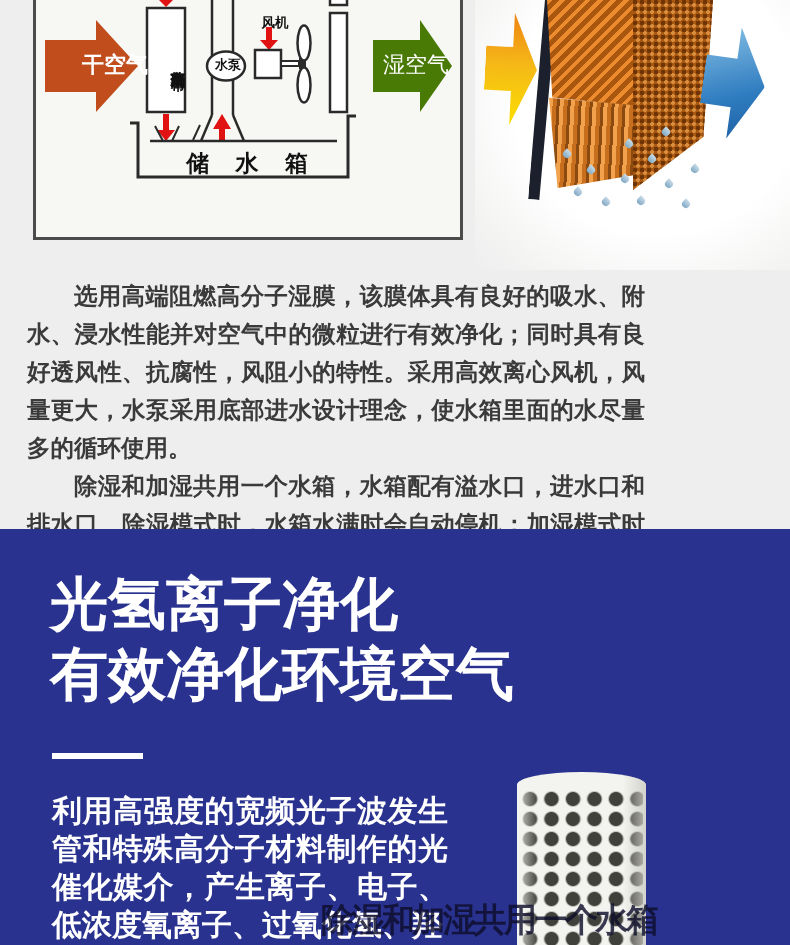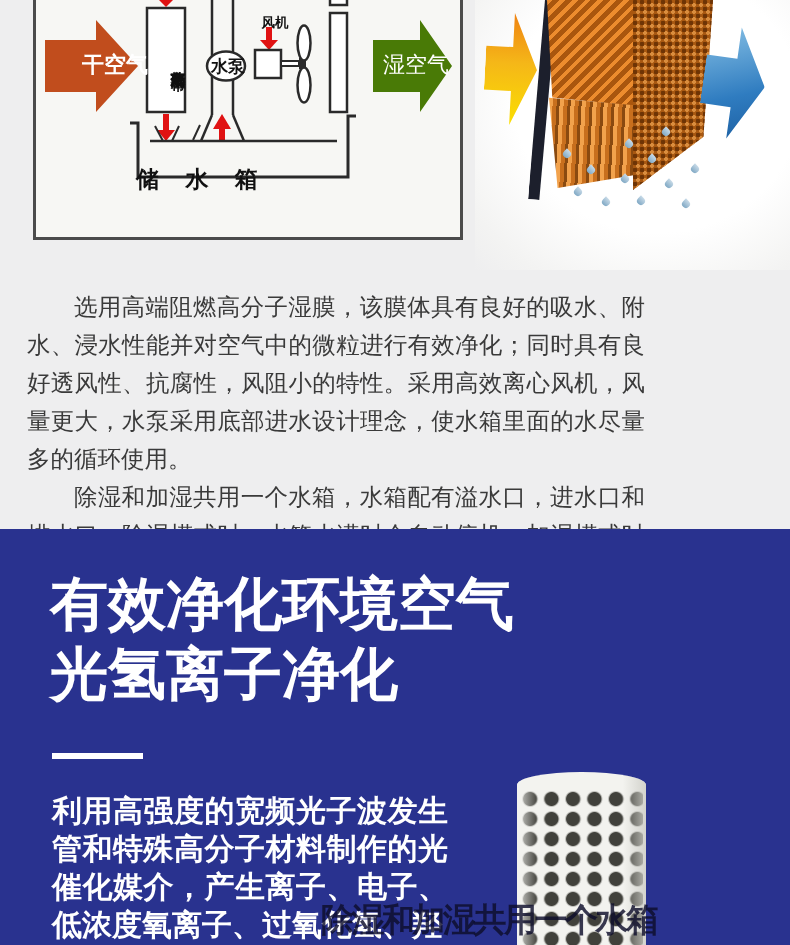--- a/index.html
+++ b/index.html
@@ -39,27 +39,27 @@
 
   
   .diagram-panel{position:absolute;left:33px;top:0;width:430px;height:240px;box-sizing:border-box;
     border:3px solid #4b4b4b;border-top:none;background:#f7f7f4;}
   .diagram-panel svg{position:absolute;left:0;top:0;}
   .dlabel{position:absolute;color:#111;line-height:1.1;}
   .lab-dry{left:20px;top:53px;width:92px;text-align:right;color:#fff;font-size:22px;font-weight:bold;}
   .lab-wet{left:342px;top:53px;width:76px;text-align:center;color:#fff;font-size:22px;font-weight:normal;}
   .lab-curtain{left:114px;top:13px;width:36px;height:96px;writing-mode:vertical-rl;text-orientation:upright;
     font-size:15px;font-weight:bold;text-align:center;letter-spacing:1px;margin:0 auto;display:flex;justify-content:center;}
-  .lab-pump{left:172px;top:58px;width:40px;text-align:center;font-size:17px;font-weight:bold;}
+  .lab-pump{left:172px;top:58px;width:40px;text-align:center;font-size:13px;font-weight:bold;}
   .lab-fan{left:219px;top:8px;width:40px;text-align:center;font-size:13.5px;font-weight:bold;margin-top:8px;}
-  .lab-tank{left:100px;top:151px;width:182px;text-align:left;font-size:23px;font-weight:bold;letter-spacing:10px;margin-top:16px;}
+  .lab-tank{left:100px;top:151px;width:182px;text-align:right;font-size:23px;font-weight:bold;letter-spacing:10px;}
   .lab-caption{left:85px;top:192px;width:250px;text-align:center;font-size:23px;font-weight:bold;color:#0d0d0d;}
 
   
-  .paragraphs{position:absolute;left:0;top:288px;width:672px;padding:0 27px;box-sizing:border-box;}
+  .paragraphs{position:absolute;left:0;top:277px;width:672px;padding:0 27px;box-sizing:border-box;font-weight:bold;}
   .paragraphs p{margin:0;text-indent:2em;font-size:23.5px;line-height:38px;color:#3a3a3a;
     letter-spacing:0;text-align:justify;}
 
   
   .purify-section{position:relative;width:790px;height:416px;background:#29328f;overflow:hidden;}
   .purify-heading{position:absolute;left:50px;top:40px;color:#ffffff;font-size:58px;font-weight:900;
     line-height:70px;letter-spacing:0;white-space:nowrap;}
   .purify-divider{position:absolute;left:52px;top:224px;width:91px;height:6px;background:#ffffff;}
   .purify-body{position:absolute;left:52px;top:263px;width:396px;color:#ffffff;font-size:30px;
     font-weight:bold;line-height:38px;text-align:justify;}
@@ -154,22 +154,22 @@
     </div>
 
     <div class="paragraphs">
       <p>选用高端阻燃高分子湿膜，该膜体具有良好的吸水、附水、浸水性能并对空气中的微粒进行有效净化；同时具有良好透风性、抗腐性，风阻小的特性。采用高效离心风机，风量更大，水泵采用底部进水设计理念，使水箱里面的水尽量多的循环使用。</p>
       <p>除湿和加湿共用一个水箱，水箱配有溢水口，进水口和排水口。除湿模式时，水箱水满时会自动停机；加湿模式时可以循环使用水箱里面的水，可以节约水资源。在加湿模式时可以对水箱里面的水进行臭氧消毒处理，确保送风口空气无细菌污染。</p>
     </div>
   </div>
 
   <div class="purify-section">
     <div class="purify-heading">
+      <div>光氢离子净化</div>
       <div>有效净化环境空气</div>
-      <div>光氢离子净化</div>
     </div>
     <div class="purify-divider"></div>
     <div class="purify-body">利用高强度的宽频光子波发生管和特殊高分子材料制作的光催化媒介，产生离子、电子、低浓度氧离子、过氧化氢、羟</div>
 
     <div class="cylinder">
       <div class="holes"></div>
       <div class="shade"></div>
     </div>
 
     <div class="watermark">除湿和加湿共用一个水箱</div>

